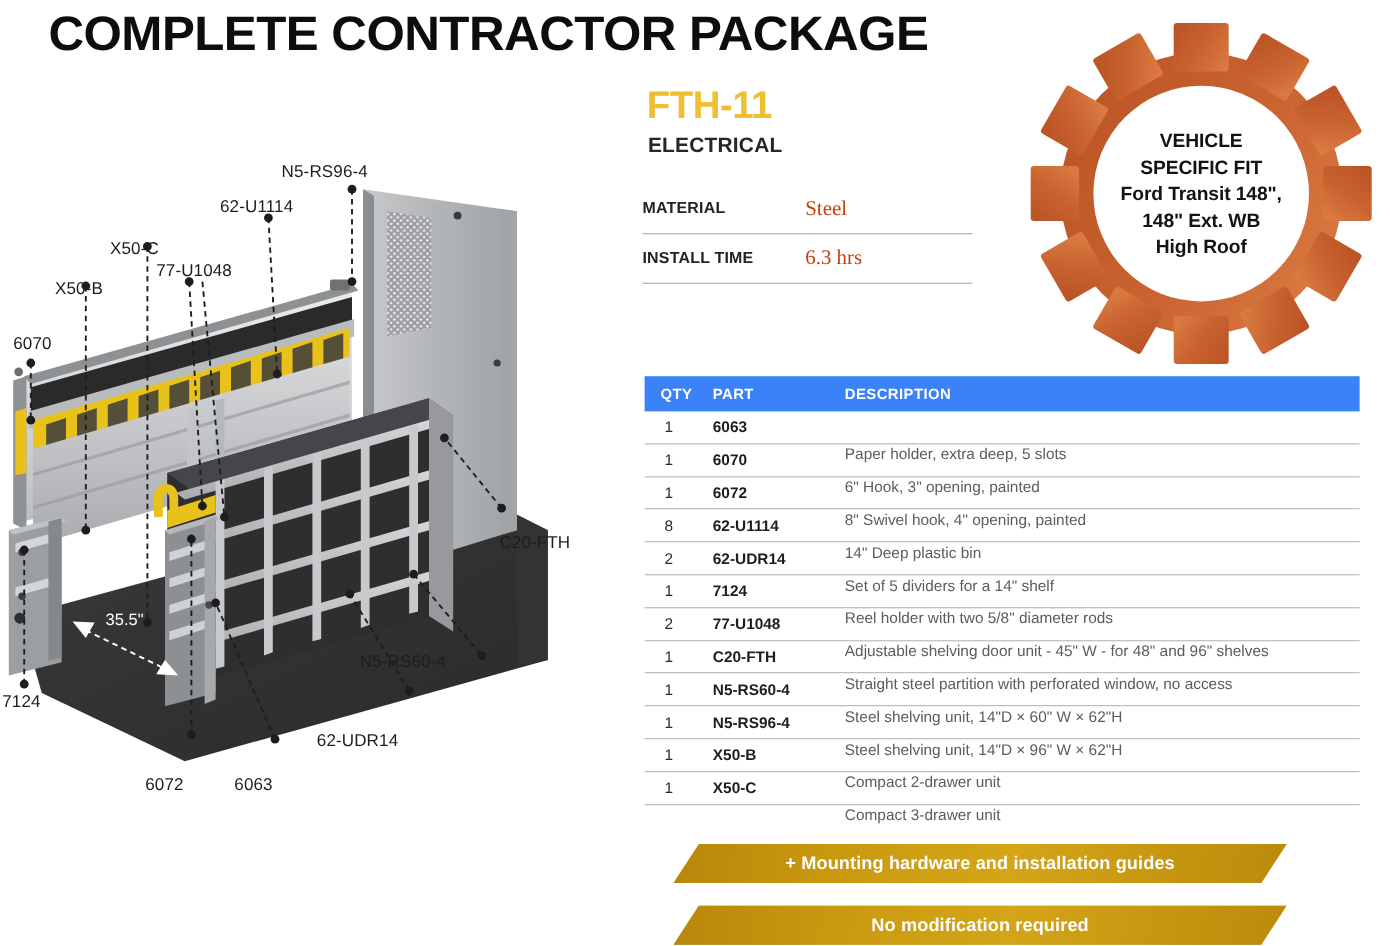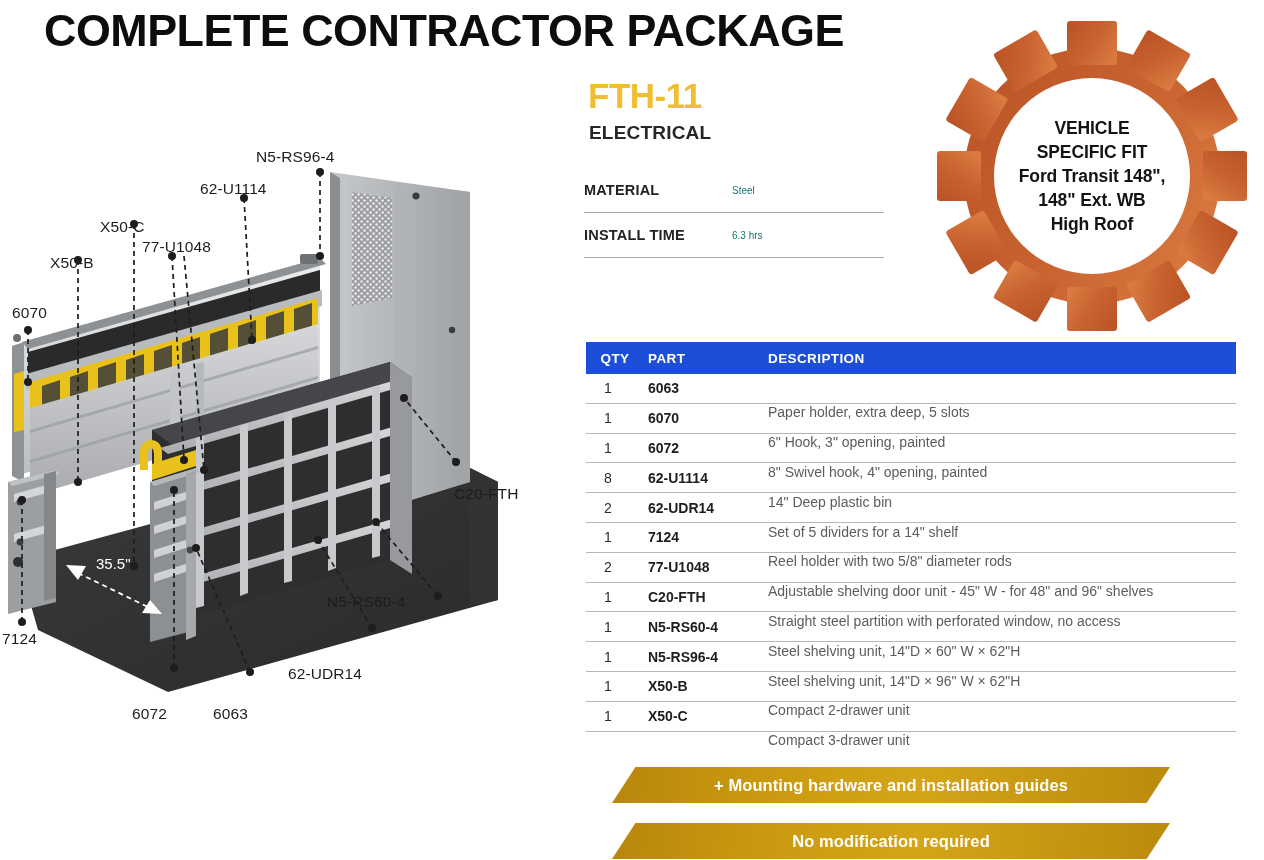--- a/index.html
+++ b/index.html
@@ -86,35 +86,36 @@
   }
   .spec-row:last-child { border-bottom: 1.6px solid #a9a9a9; }
   .spec-key {
     width: 148px;
     font-size: 14.5px;
     font-weight: 800;
     color: #232323;
     letter-spacing: 0.2px;
   }
   .spec-val {
-    font-size: 10px;
-    color: #0f766e;
+    font-size: 19px;
+    color: #c2410c;
     font-weight: 400;
+    font-family: Liberation Serif, serif;
   }
 
   
   .parts {
     position: absolute;
     left: 586px; top: 342px;
     width: 650px;
   }
   .parts-head {
     display: flex;
     align-items: center;
-    background: #1d4ed8;
+    background: #3b82f6;
     height: 32px;
     color: #ffffff;
     font-size: 13.5px;
     font-weight: 800;
     letter-spacing: 0.4px;
   }
   .c-qty  { width: 54px; text-align: center; }
   .c-part { width: 118px; text-align: left; }
   .c-desc { flex: 1; text-align: left; }
   .parts-head .c-qty  { padding-left: 4px; }

